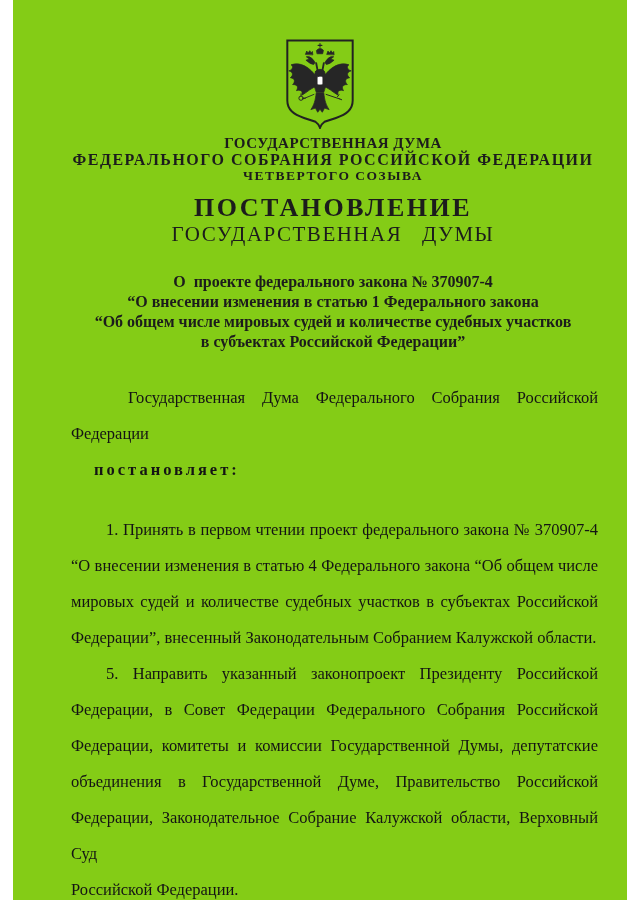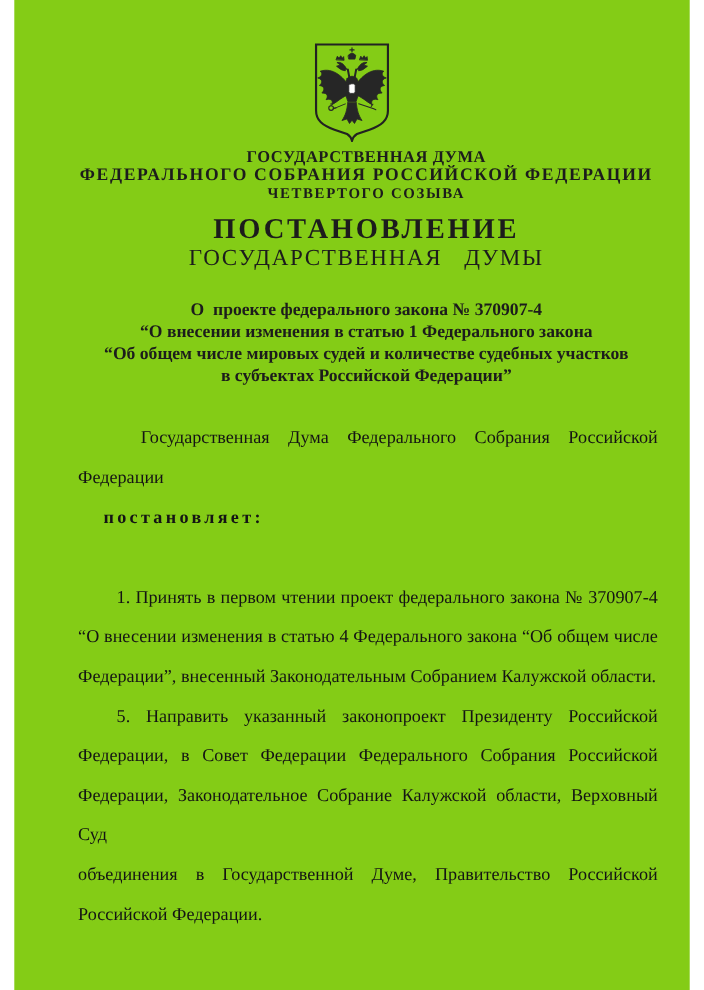--- a/index.html
+++ b/index.html
@@ -92,21 +92,21 @@
   }
   .jl { text-align: justify; text-align-last: justify; }
   .ll { text-align: left; }
   .ind-opening { text-indent: 57px; }
   .ind-num     { text-indent: 35px; }
   .resolves {
     font-weight: bold;
     letter-spacing: 3px;
     text-indent: 23px;
   }
-  .para-1 { margin-top: 37px; }
+  .para-1 { margin-top: 24px; }
   .para-2 { margin-top: 0; }
 </style>
 </head>
 <body>
 
 <div class="page">
 
   <div class="emblem">
     <svg viewBox="0 0 100 118" xmlns="http://www.w3.org/2000/svg">
 
@@ -169,25 +169,27 @@
   <div class="body-text">
 
     <div class="opening">
       <div class="jl ind-opening">Государственная Дума Федерального Собрания Российской Федерации</div>
       <div class="ll resolves">постановляет:</div>
     </div>
 
     <div class="para-1">
       <div class="jl ind-num">1.  Принять в первом чтении проект федерального закона № 370907-4</div>
       <div class="jl">“О  внесении  изменения в статью 4 Федерального закона “Об общем числе</div>
+      <div class="jl">мировых  судей и количестве судебных участков в субъектах Российской</div>
       <div class="ll">Федерации”, внесенный Законодательным Собранием Калужской области.</div>
     </div>
 
     <div class="para-2">
       <div class="jl ind-num">5.  Направить указанный законопроект Президенту Российской</div>
       <div class="jl">Федерации, в Совет Федерации Федерального Собрания Российской</div>
+      <div class="jl">Федерации, комитеты и комиссии Государственной Думы, депутатские</div>
+      <div class="jl">объединения в Государственной Думе, Правительство Российской</div>
       <div class="jl">Федерации, Законодательное Собрание Калужской области, Верховный Суд</div>
-      <div class="jl">объединения в Государственной Думе, Правительство Российской</div>
       <div class="ll">Российской Федерации.</div>
     </div>
 
   </div>
 </div>
 
 </body></html>

